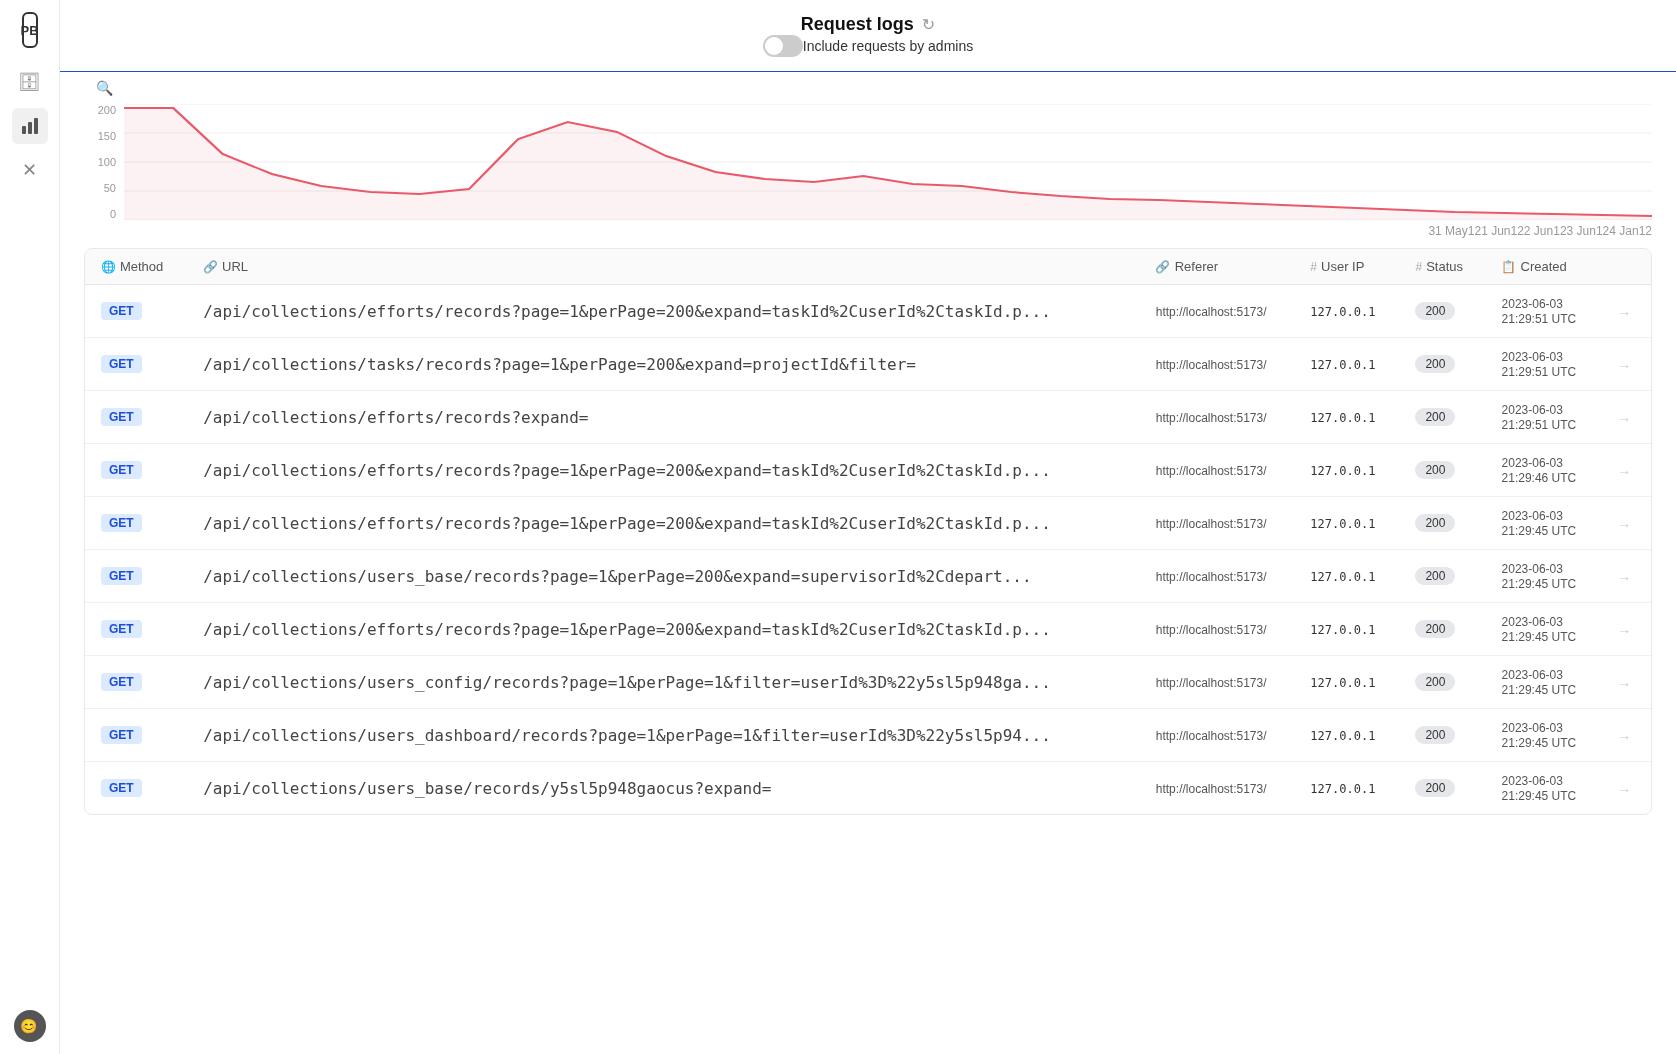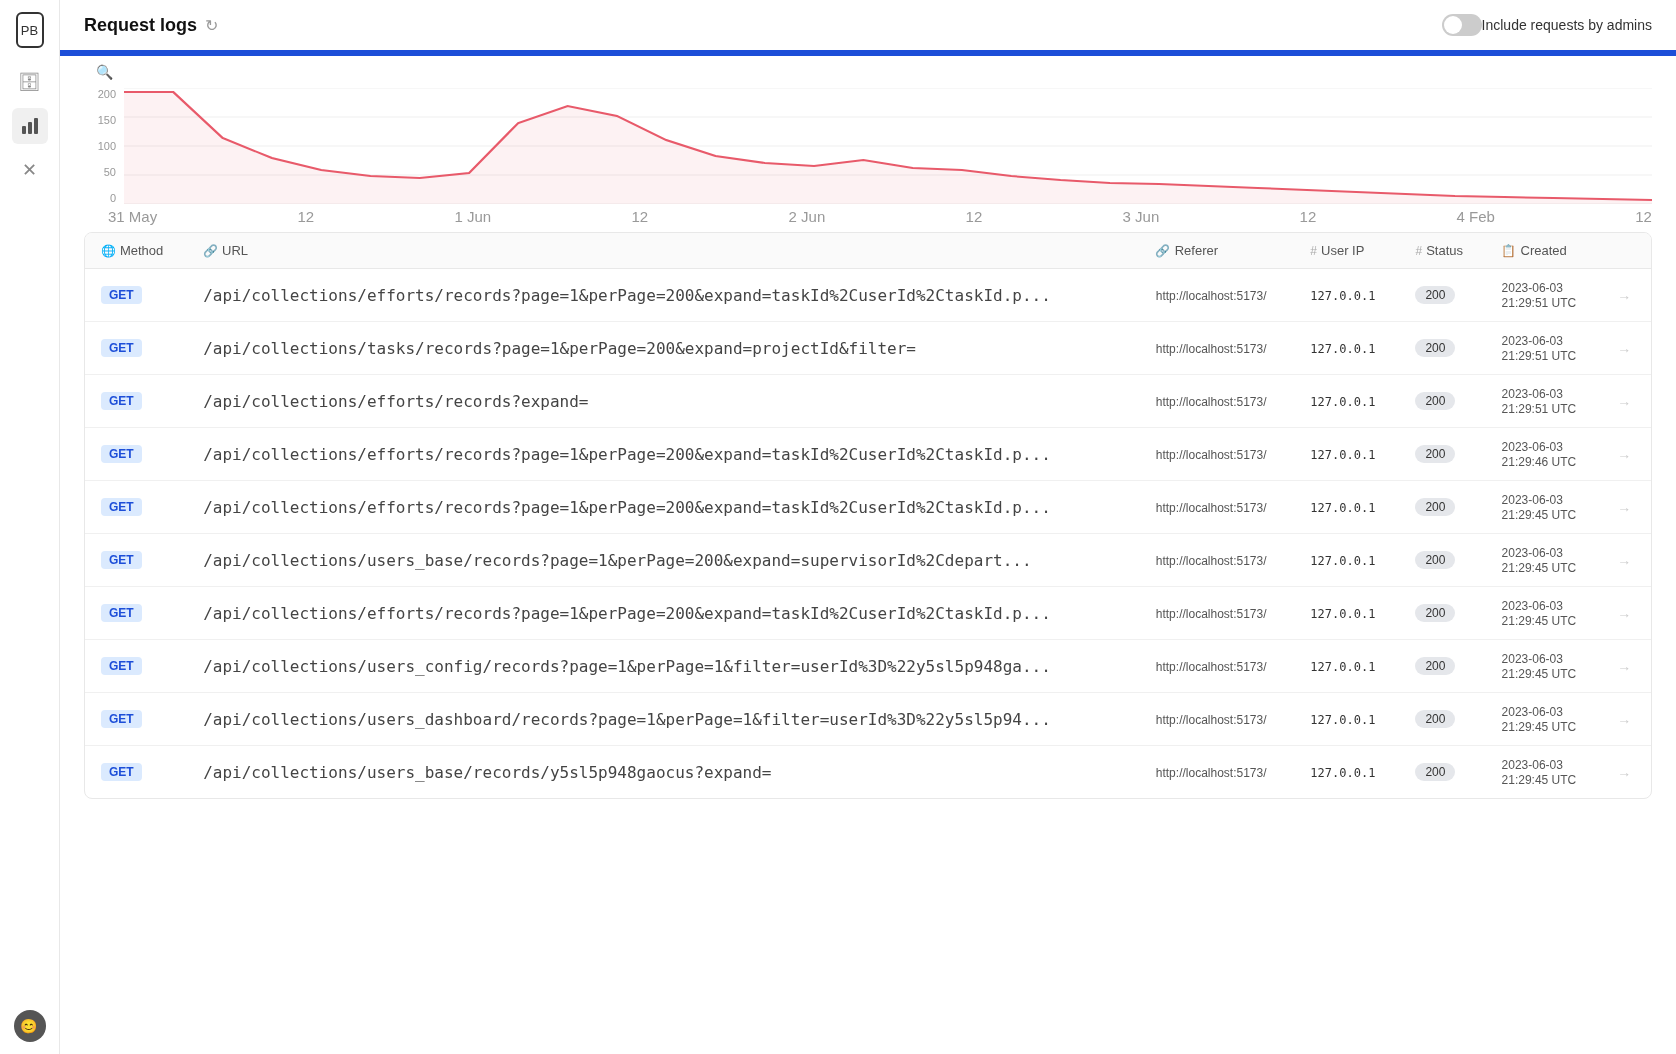--- a/index.html
+++ b/index.html
@@ -10,25 +10,25 @@
       background: #fff;
       border-right: 1px solid #e8e8e8;
       display: flex;
       flex-direction: column;
       align-items: center;
       padding: 12px 0;
       gap: 8px;
       flex-shrink: 0;
     }
     .sidebar-logo {
-      width: 28px; height: 36px;
+      width: 16px; height: 36px;
       border: 2px solid #333;
       border-radius: 6px;
       display: flex; align-items: center; justify-content: center;
-      font-weight: 400; font-size: 13px; color: #333;
+      font-weight: 700; font-size: 13px; color: #333;
       margin-bottom: 8px;
       cursor: pointer;
     }
     .sidebar-icon {
       width: 36px; height: 36px;
       display: flex; align-items: center; justify-content: center;
       border-radius: 6px;
       cursor: pointer;
       color: #888;
       font-size: 18px;
@@ -53,23 +53,24 @@
       flex-direction: column;
       overflow: hidden;
       background: #fff;
     }
 
     .top-bar {
       display: flex;
       align-items: center;
       justify-content: space-between;
       padding: 14px 24px;
-      border-bottom: 6px solid #1d4ed8;
+      border-bottom: 1px solid #1d4ed8;
       background: #fff;
       flex-shrink: 0;
+      flex-direction: column;
     }
     .top-bar-left {
       display: flex; align-items: center; gap: 8px;
     }
     .page-title {
       font-size: 18px;
       font-weight: 600;
       color: #111;
     }
     .refresh-icon {
@@ -147,25 +148,25 @@
       font-size: 11px;
       color: #999;
     }
     .chart-area {
       position: absolute;
       left: 40px; right: 0; top: 0; bottom: 24px;
       overflow: hidden;
     }
     .chart-labels-x {
       position: absolute;
-      left: 24px; right: 0; bottom: 0;
+      left: 52px; right: 0; bottom: 0;
       height: 20px;
       display: flex;
-      justify-content: space-between;
-      font-size: 15px;
+      justify-content: flex-end;
+      font-size: 12px;
       color: #999;
     }
     .chart-label-x {
       text-align: center;
     }
     .logs-count {
       text-align: right;
       font-size: 12px;
       color: #888;
       margin-bottom: 12px;
@@ -394,21 +395,21 @@
       </div>
       <div class="chart-labels-x">
         <span class="chart-label-x">31 May</span>
         <span class="chart-label-x">12</span>
         <span class="chart-label-x">1 Jun</span>
         <span class="chart-label-x">12</span>
         <span class="chart-label-x">2 Jun</span>
         <span class="chart-label-x">12</span>
         <span class="chart-label-x">3 Jun</span>
         <span class="chart-label-x">12</span>
-        <span class="chart-label-x">4 Feb</span>
+        <span class="chart-label-x">4 Jan</span>
         <span class="chart-label-x">12</span>
       </div>
     </div>
 
 
     <div class="table-wrapper">
       <table>
         <thead>
           <tr>
             <th><span class="th-icon">🌐</span>Method</th>

